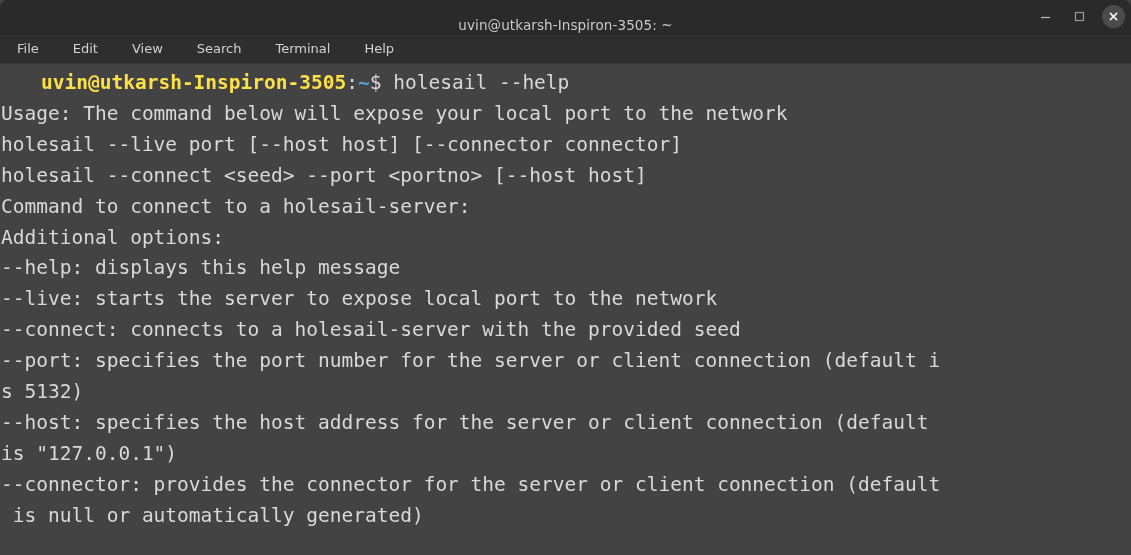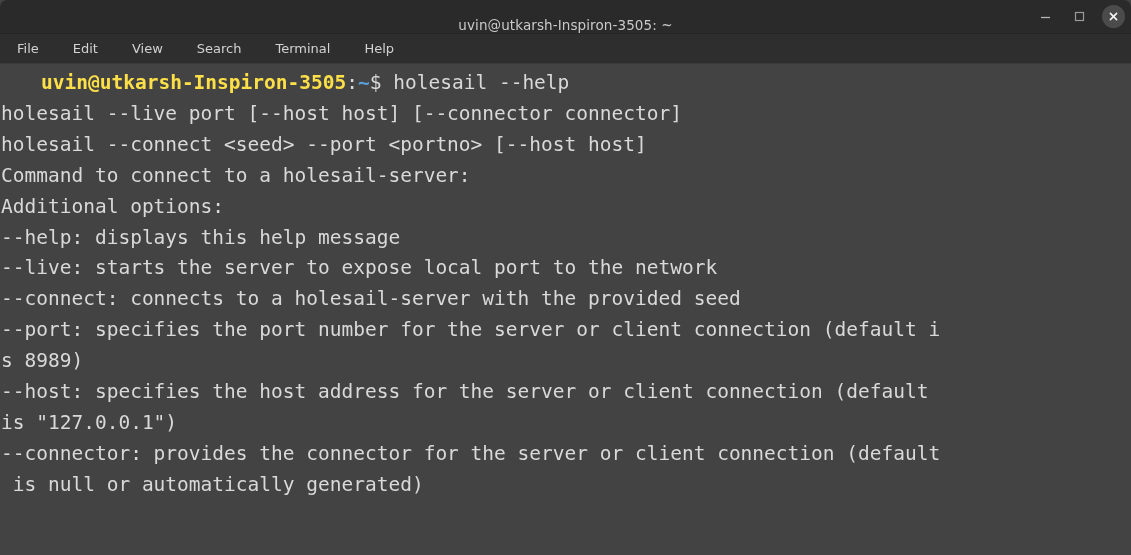--- a/index.html
+++ b/index.html
@@ -147,28 +147,29 @@
     <div class="menu-item">View</div>
     <div class="menu-item">Search</div>
     <div class="menu-item">Terminal</div>
     <div class="menu-item">Help</div>
   </div>
 
   <div class="terminal">
 
     <div class="term-line"><span class="c-green">uvin@utkarsh-Inspiron-3505</span><span class="c-white">:</span><span class="c-blue">~</span><span class="c-white">$</span><span class="c-white"> holesail --help</span></div>
 
+    <div class="term-line">Usage: The command below will expose your local port to the network</div>
     <div class="term-line">holesail --live port [--host host] [--connector connector]</div>
     <div class="term-line">holesail --connect &lt;seed&gt; --port &lt;portno&gt; [--host host]</div>
     <div class="term-line">Command to connect to a holesail-server:</div>
     <div class="term-line">Additional options:</div>
     <div class="term-line">--help: displays this help message</div>
     <div class="term-line">--live: starts the server to expose local port to the network</div>
     <div class="term-line">--connect: connects to a holesail-server with the provided seed</div>
     <div class="term-line">--port: specifies the port number for the server or client connection (default i</div>
-    <div class="term-line">s 8989)</div>
+    <div class="term-line">s 5132)</div>
     <div class="term-line">--host: specifies the host address for the server or client connection (default</div>
     <div class="term-line">is "127.0.0.1")</div>
     <div class="term-line">--connector: provides the connector for the server or client connection (default</div>
     <div class="term-line"> is null or automatically generated)</div>
 
   </div>
 </div>
 
 </body></html>

